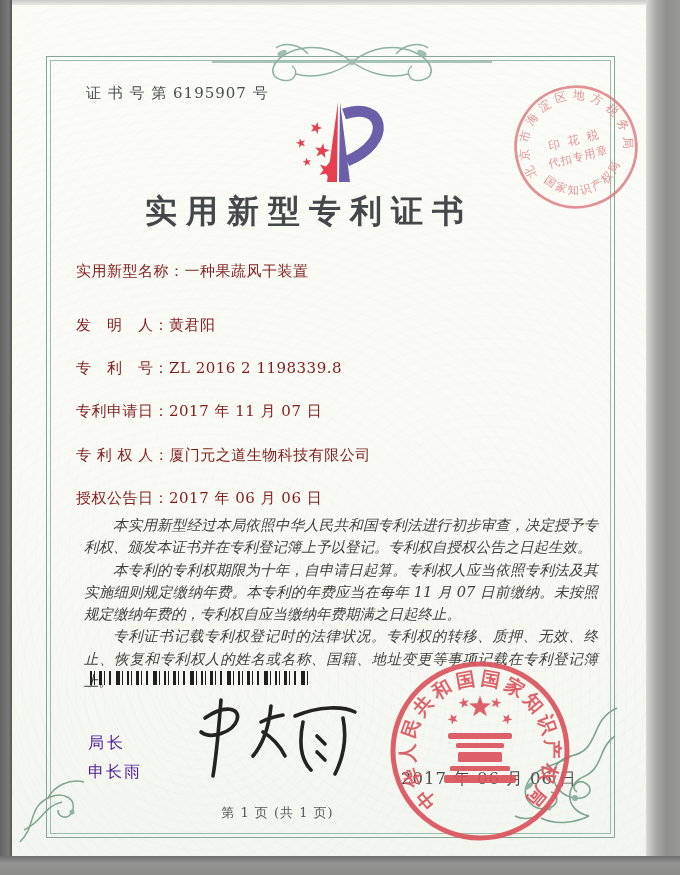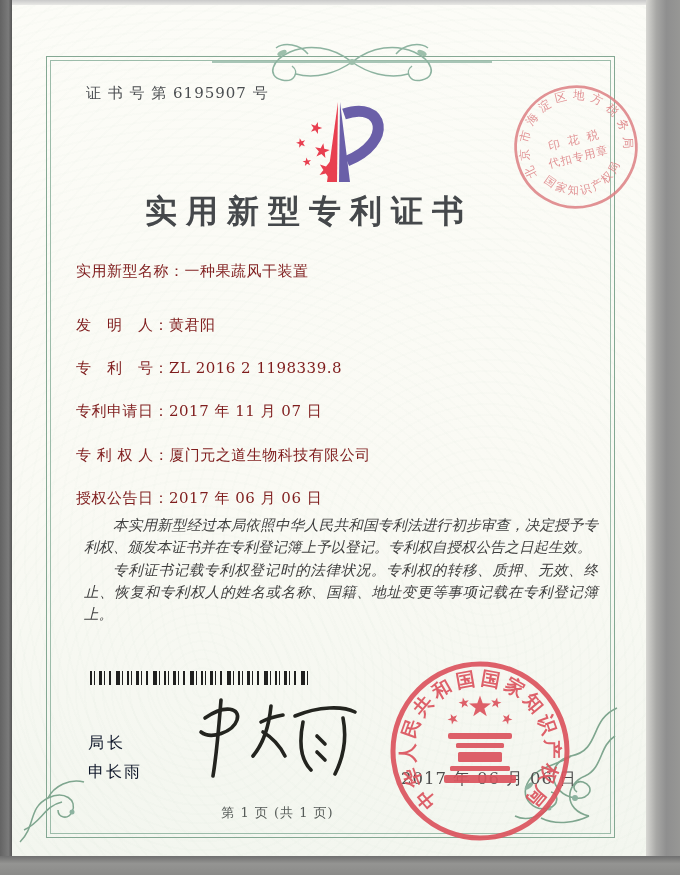--- a/index.html
+++ b/index.html
@@ -39,22 +39,22 @@
   .f0{top:262px}.f1{top:316px}.f2{top:359px}.f3{top:402px}.f4{top:446px}.f5{top:489px}
   .body-text{left:84px;top:514px;width:514px;font-size:14.5px;line-height:22.3px;
     color:#404040;text-align:justify;font-style:italic;z-index:5;position:absolute;}
   .body-text p{margin:0;text-indent:2em;}
   .barcode{left:90px;top:671px;width:222px;height:14px;z-index:5;
     background:repeating-linear-gradient(90deg,
       #20201f 0 2px,transparent 2px 4px,#20201f 4px 5px,transparent 5px 9px,
       #20201f 9px 12px,transparent 12px 14px,#20201f 14px 15px,transparent 15px 19px,
       #20201f 19px 21px,transparent 21px 26px,#20201f 26px 30px,transparent 30px 32px,
       #20201f 32px 33px,transparent 33px 37px);}
-  .director-title{left:88px;top:733px;font-size:16px;color:#0f172a;letter-spacing:3px;}
-  .director-name{left:88px;top:762px;font-size:16px;color:#0f172a;letter-spacing:2px;text-align:right;}
+  .director-title{left:88px;top:733px;font-size:16px;color:#4c1d95;letter-spacing:3px;}
+  .director-name{left:88px;top:762px;font-size:16px;color:#4c1d95;letter-spacing:2px;text-align:right;}
   .signature{left:183px;top:694px;width:185px;height:90px;z-index:6;}
   .issue-date{left:401px;top:768px;font-size:16.5px;color:#4c4c4c;letter-spacing:1px;z-index:5;}
   .seal-main{left:388px;top:659px;width:184px;height:184px;z-index:7;opacity:.92;}
   .stamp-tax{left:512px;top:83px;width:128px;height:128px;z-index:7;opacity:.85;
     transform:rotate(-14deg);}
   .page-footer{left:46px;top:804px;width:463px;text-align:center;
     font-size:13px;color:#565b58;letter-spacing:1px;z-index:5;}
 </style>
 </head>
 <body>
@@ -140,20 +140,21 @@
 
 <div class="abs field f0"><span>实用新型名称：</span><span>一种果蔬风干装置</span></div>
 <div class="abs field f1"><span>发　明　人：</span><span>黄君阳</span></div>
 <div class="abs field f2"><span>专　利　号：</span><span>ZL 2016 2 1198339.8</span></div>
 <div class="abs field f3"><span>专利申请日：</span><span>2017 年 11 月 07 日</span></div>
 <div class="abs field f4"><span>专 利 权 人：</span><span>厦门元之道生物科技有限公司</span></div>
 <div class="abs field f5"><span>授权公告日：</span><span>2017 年 06 月 06 日</span></div>
 
 <div class="body-text">
   <p>本实用新型经过本局依照中华人民共和国专利法进行初步审查，决定授予专利权、颁发本证书并在专利登记簿上予以登记。专利权自授权公告之日起生效。</p>
+  <p>本专利的专利权期限为十年，自申请日起算。专利权人应当依照专利法及其实施细则规定缴纳年费。本专利的年费应当在每年 11 月 07 日前缴纳。未按照规定缴纳年费的，专利权自应当缴纳年费期满之日起终止。</p>
   <p>专利证书记载专利权登记时的法律状况。专利权的转移、质押、无效、终止、恢复和专利权人的姓名或名称、国籍、地址变更等事项记载在专利登记簿上。</p>
 </div>
 
 <div class="abs barcode"></div>
 
 <div class="abs director-title">局长</div>
 <div class="abs director-name">申长雨</div>
 
 <svg class="abs signature" viewBox="0 0 185 90">
   <g stroke="#23241f" stroke-width="3.6" fill="none" stroke-linecap="round">

